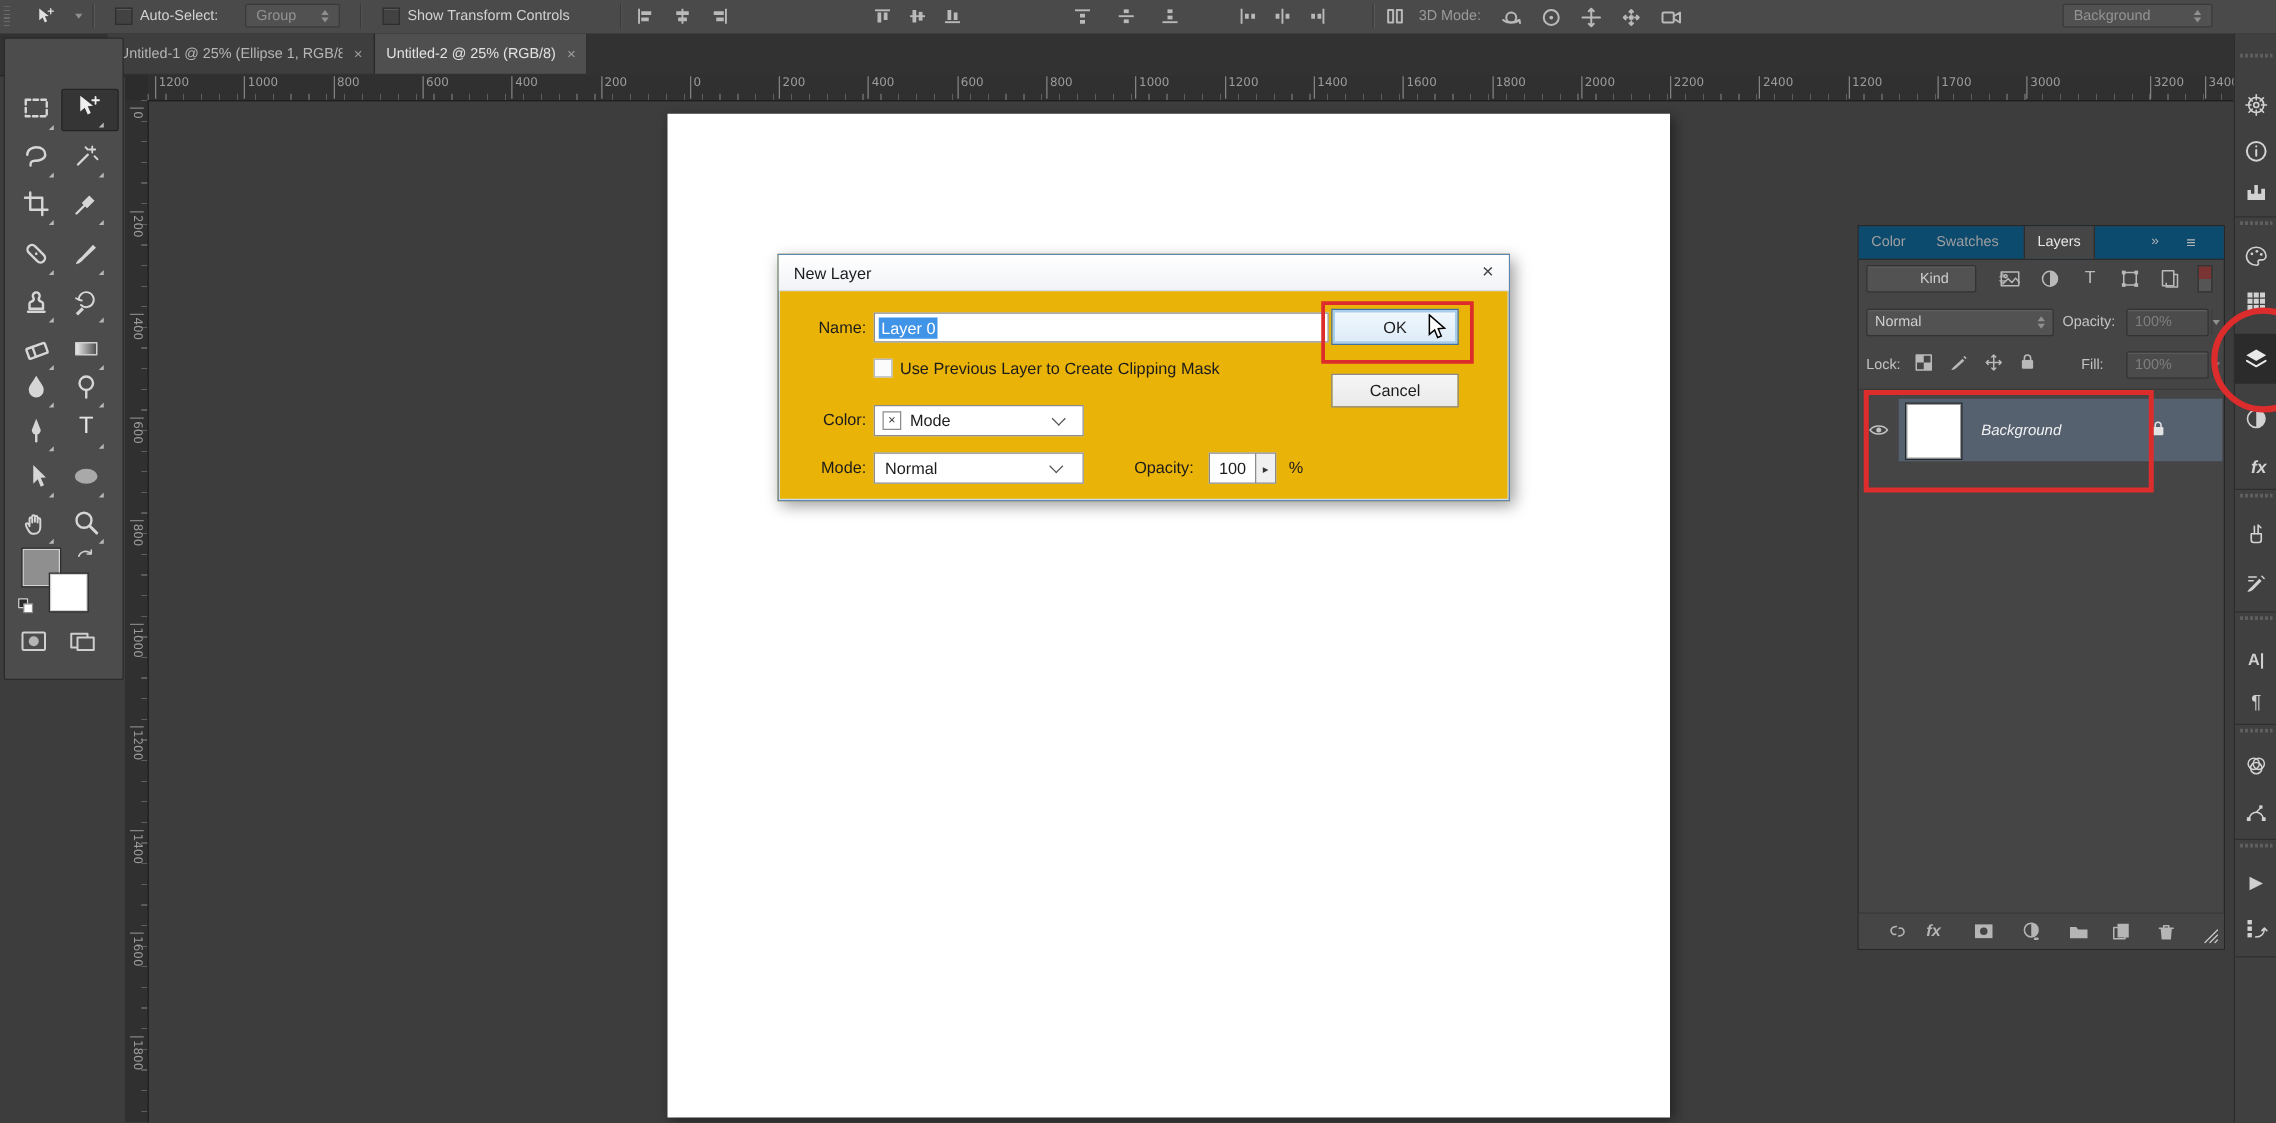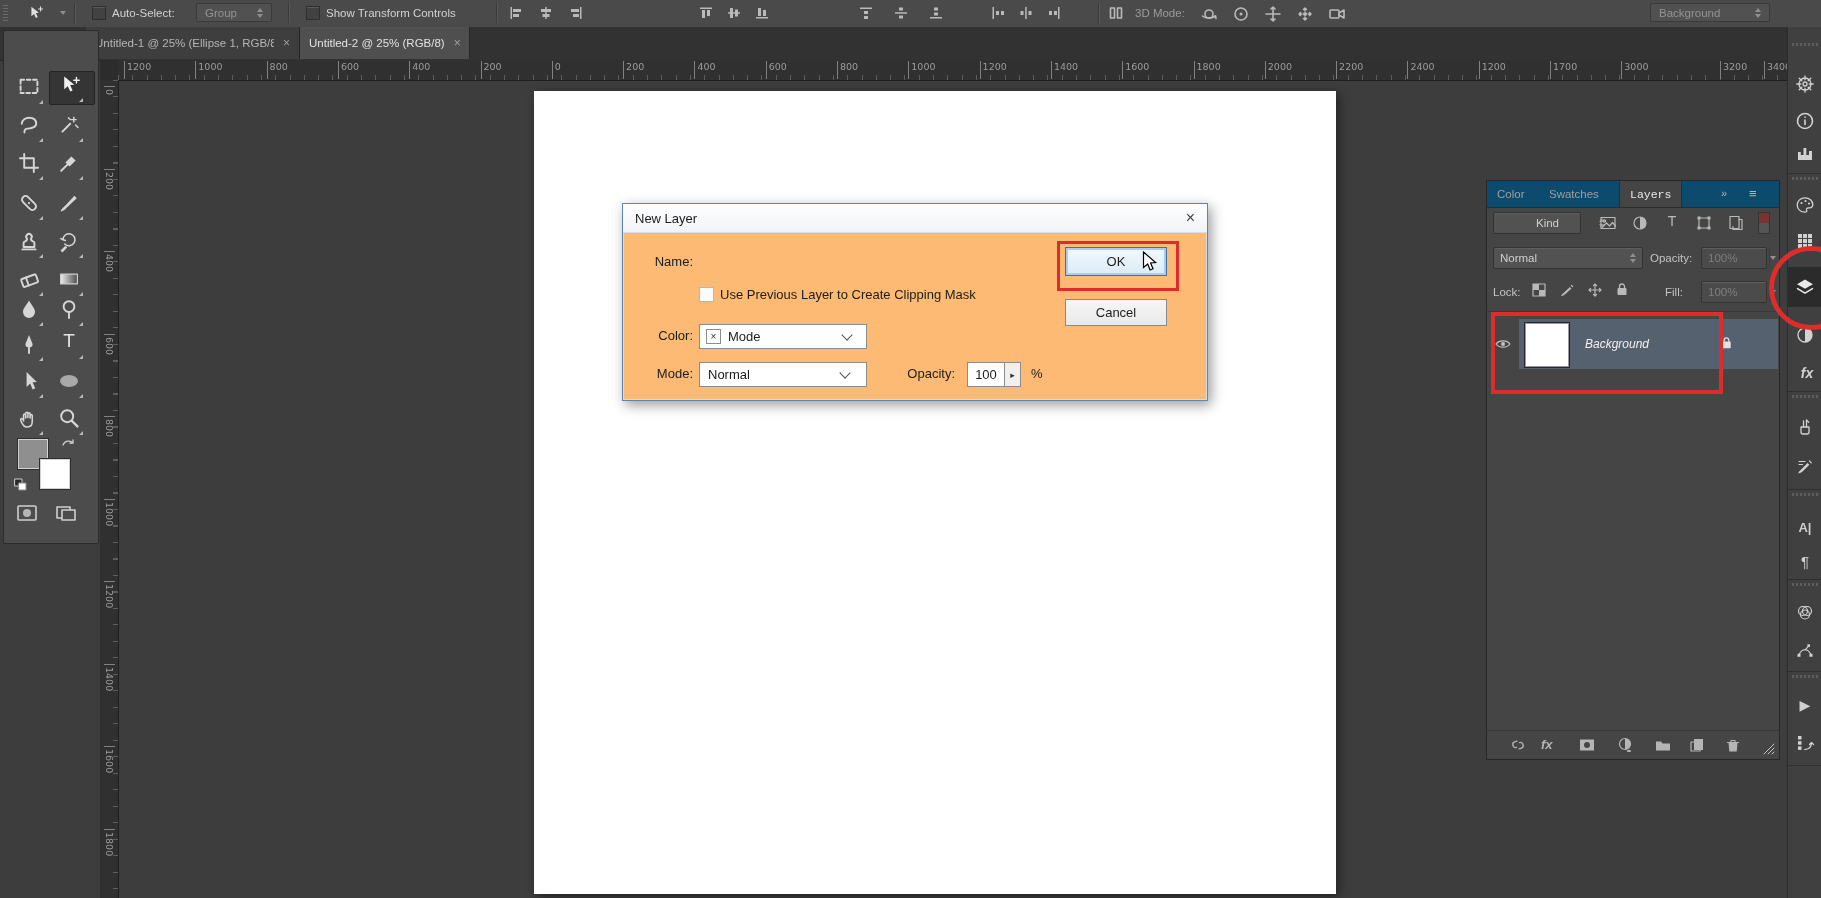--- a/index.html
+++ b/index.html
@@ -75,21 +75,21 @@
   .txtico{font-size:13px;color:#b5b5b5;font-style:italic;font-weight:bold;position:absolute;}
 
   
   #strip{left:1787px;top:27px;width:34px;height:871px;background:#404040;border-left:1px solid #2d2d2d;box-sizing:border-box;}
   .stile{position:absolute;left:4px;width:26px;height:24px;color:#d2d2d2;display:flex;align-items:center;justify-content:center;}
   .sgrip{position:absolute;left:4px;width:26px;height:3px;background:repeating-linear-gradient(to right,#5e5e5e 0 2px,transparent 2px 4px);}
   .shr{position:absolute;left:0;width:100%;height:1px;background:#2f2f2f;}
   #strip-pressed{position:absolute;left:0;top:240px;width:34px;height:40px;background:#2b2b2b;}
 
   
-  #dialog{left:622px;top:203px;width:586px;height:198px;background:#fdba74;border:1px solid #5c87b5;
+  #dialog{left:622px;top:203px;width:586px;height:198px;background:#eab308;border:1px solid #5c87b5;
           box-shadow:0 0 0 1px #cfdcea inset,3px 4px 12px rgba(0,0,0,.4);box-sizing:border-box;color:#1c1c1c;}
   #dlg-title{position:absolute;left:0;top:0;width:100%;height:28px;background:linear-gradient(#ffffff,#f1f3f6);border-bottom:1px solid #d8dee6;}
   #dialog .dlbl{position:absolute;font-size:13px;color:#1c1c1c;}
   .dfield{position:absolute;background:#fff;border:1px solid #8c8c8c;box-sizing:border-box;font-size:13px;display:flex;align-items:center;}
   .chev{width:7px;height:7px;border-right:1.8px solid #555;border-bottom:1.8px solid #555;transform:rotate(45deg);margin-left:auto;margin-right:9px;margin-top:-3px;}
   #dlg-ok{position:absolute;left:442px;top:43px;width:100px;height:27px;background:linear-gradient(#f2f8fd,#dcebf8);
           border:1px solid #44719b;box-shadow:inset 0 0 0 2px #a9cdec;font-size:13px;display:flex;align-items:center;justify-content:center;}
   #dlg-cancel{position:absolute;left:442px;top:95px;width:100px;height:25px;background:linear-gradient(#f6f6f6,#e9e9e9);
           border:1px solid #8a8a8a;font-size:13px;display:flex;align-items:center;justify-content:center;}
   .sel-text{background:#3f94e8;color:#fff;padding:1px 2px;}
@@ -504,21 +504,21 @@
         <rect x="3" y="4" width="13" height="11"></rect>
         <rect x="8" y="7" width="13" height="10" fill="#4c4c4c"></rect>
       </svg>
     </span>
 </div>
 
 <div class="abs" id="layers-panel">
   <div id="lp-header">
     <span class="lp-tab" style="left:0;">Color</span>
     <span class="lp-tab" style="left:52px;">Swatches</span>
-    <span class="lp-tab active" style="left:132px;font-family:Liberation Mono, monospace;">Layers</span>
+    <span class="lp-tab active" style="left:132px;">Layers</span>
     <span class="abs" style="left:234px;top:6px;font-size:11px;color:#b5b5b5;letter-spacing:-2px;">»</span>
     <span class="abs" style="left:262px;top:5px;font-size:13px;color:#b5b5b5;">≡</span>
   </div>
 
   <div class="ctrl" style="left:6px;top:31px;width:88px;height:22px;">
     <span style="width:12px;height:12px;display:inline-block;margin-right:4px;">
         <svg class="i" viewBox="0 0 14 14" style="stroke-width:1.4;">
           <circle cx="6" cy="6" r="3.5"></circle>
           <path d="M8.7 8.7 L12 12"></path>
         </svg>
@@ -795,20 +795,23 @@
     </span>
   <div class="shr" style="top:738px;"></div>
 </div>
 
 <div class="abs" id="dialog">
   <div id="dlg-title"></div>
   <span class="dlbl" style="left:12px;top:7px;">New Layer</span>
   <span class="dlbl" style="right:12px;top:5px;font-size:16px;color:#444;">×</span>
 
   <span class="dlbl" style="left:8px;top:50px;width:62px;text-align:right;">Name:</span>
+  <div class="dfield" style="left:76px;top:46px;width:364px;height:24px;padding:0 3px;">
+    <span class="sel-text">Layer 0</span>
+  </div>
 
   <div class="anno" style="left:434px;top:37px;width:116px;height:44px;border-width:3px;" id="anno-ok"></div>
   <div id="dlg-ok">
       <span>OK</span>
     </div>
   <div id="dlg-cancel">
       <span>Cancel</span>
     </div>
 
   <div class="cbx-l" style="left:76px;top:83px;"></div>

